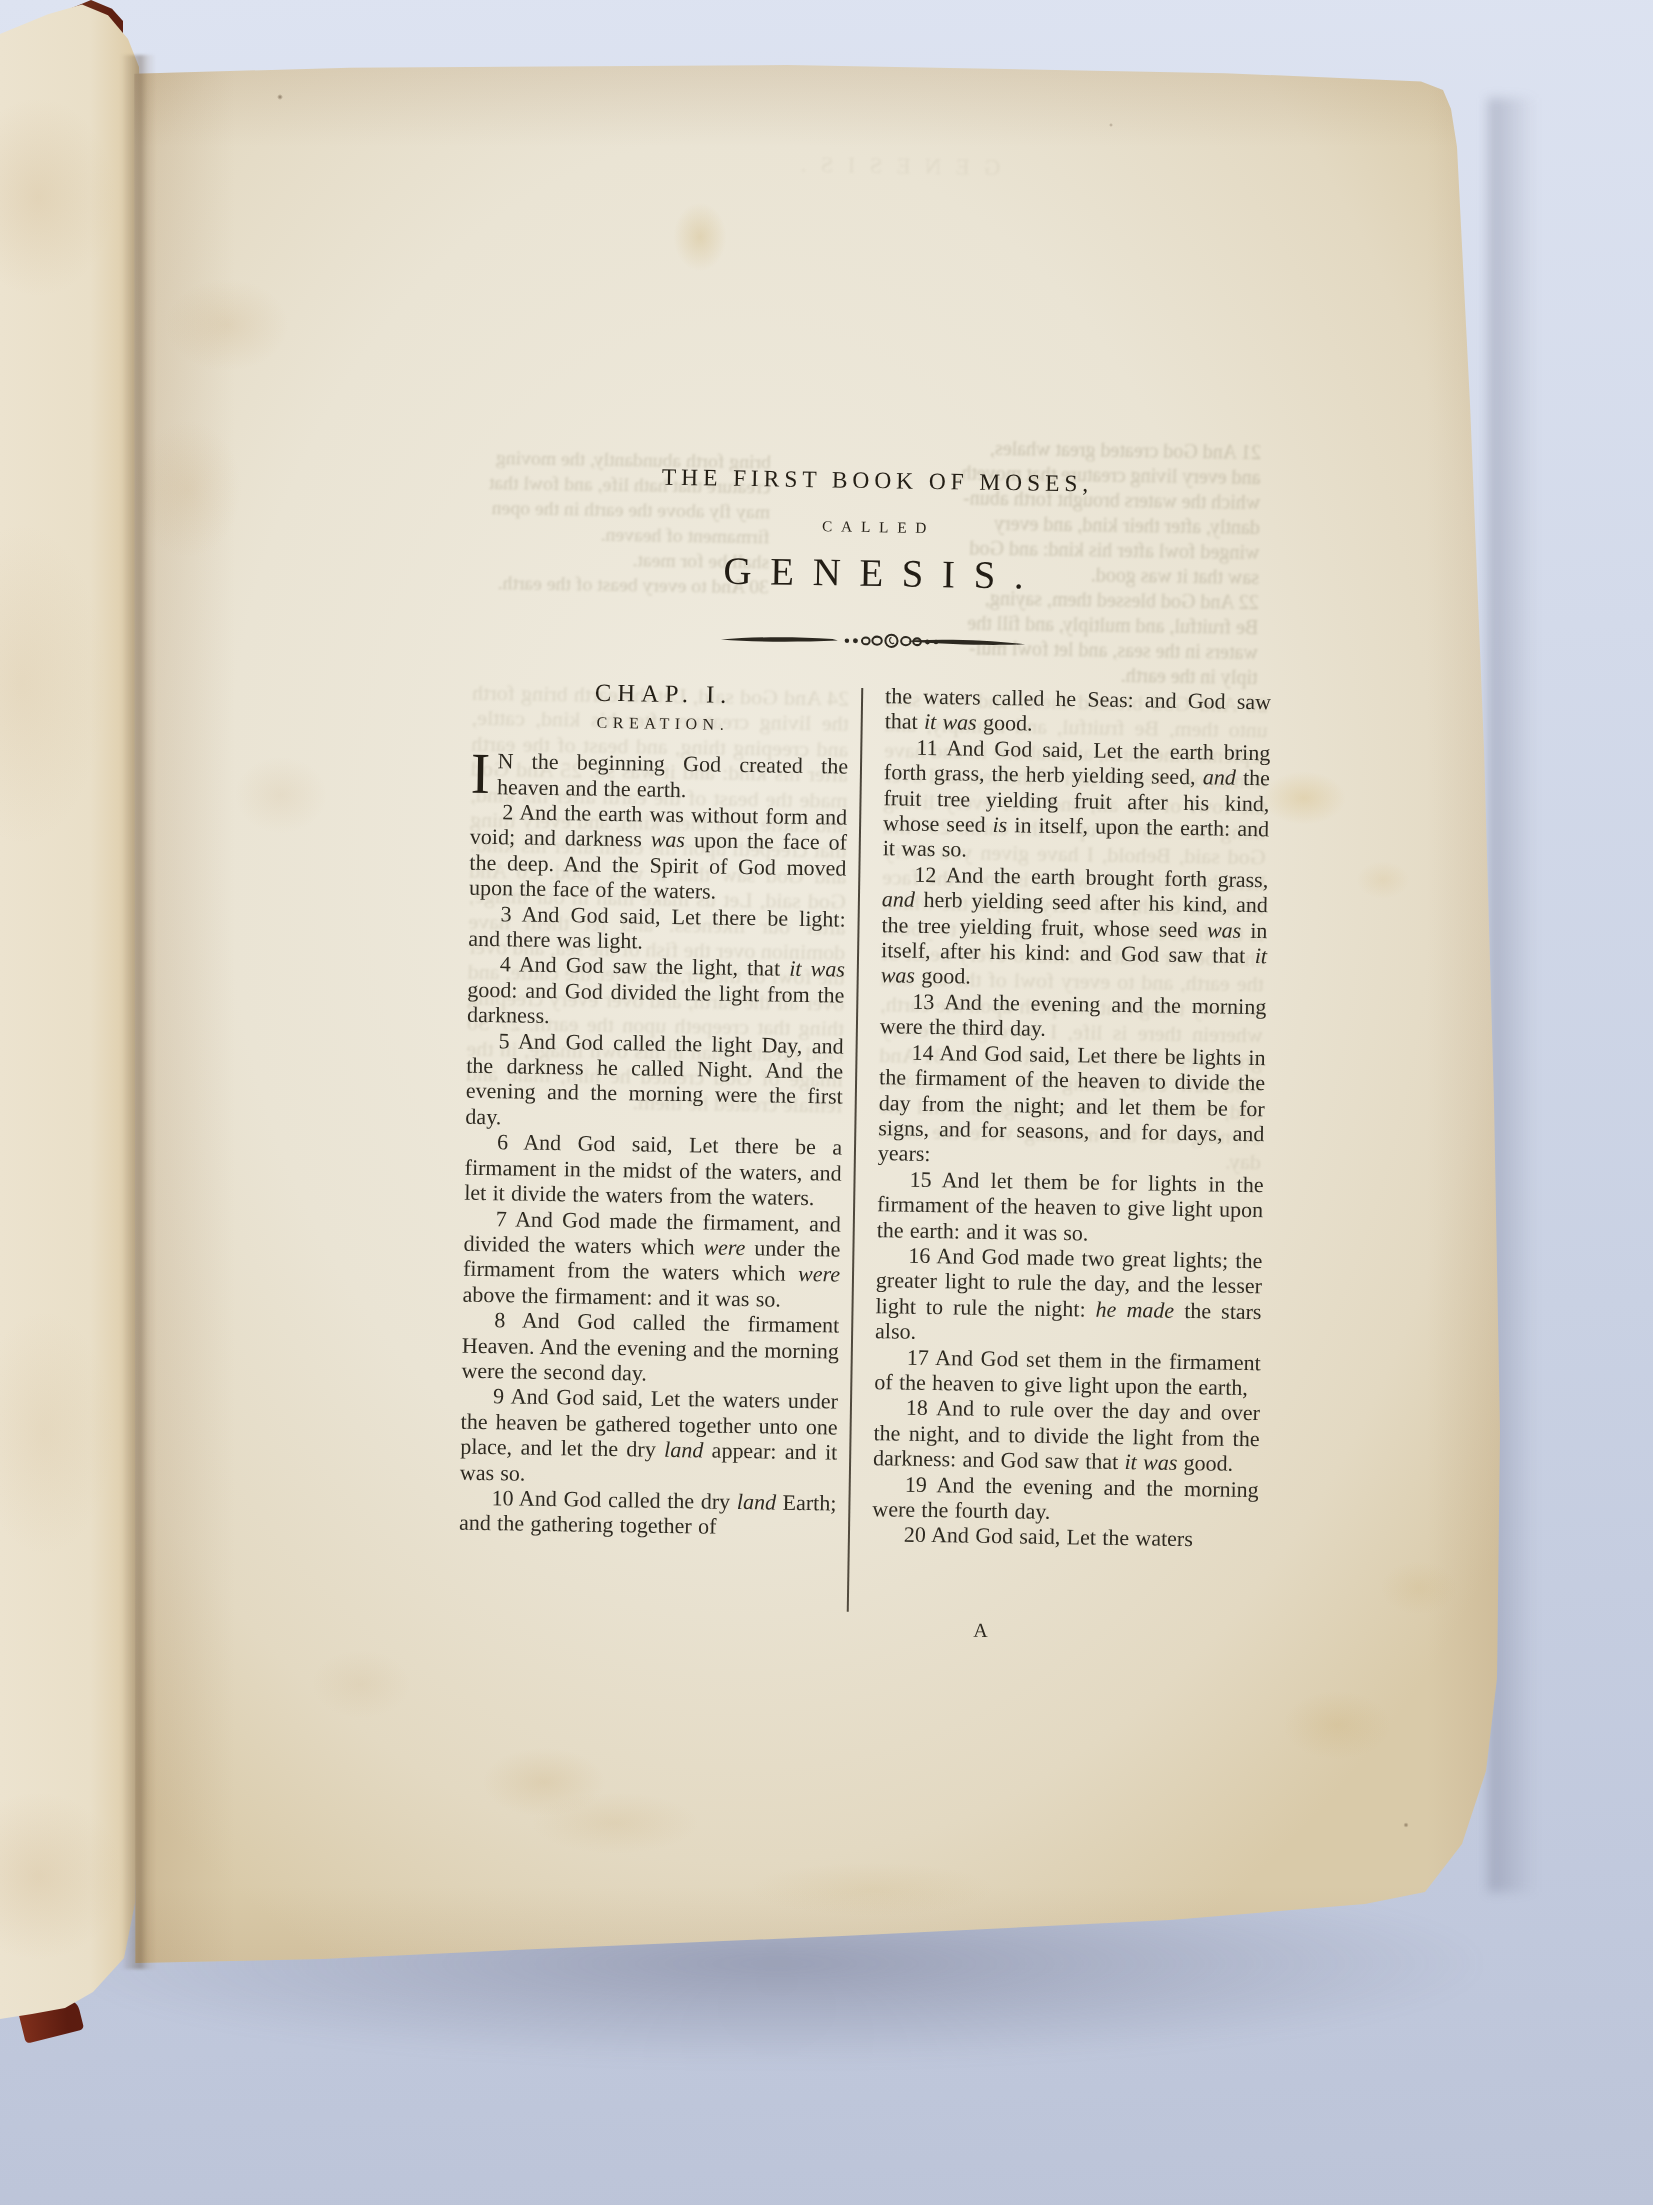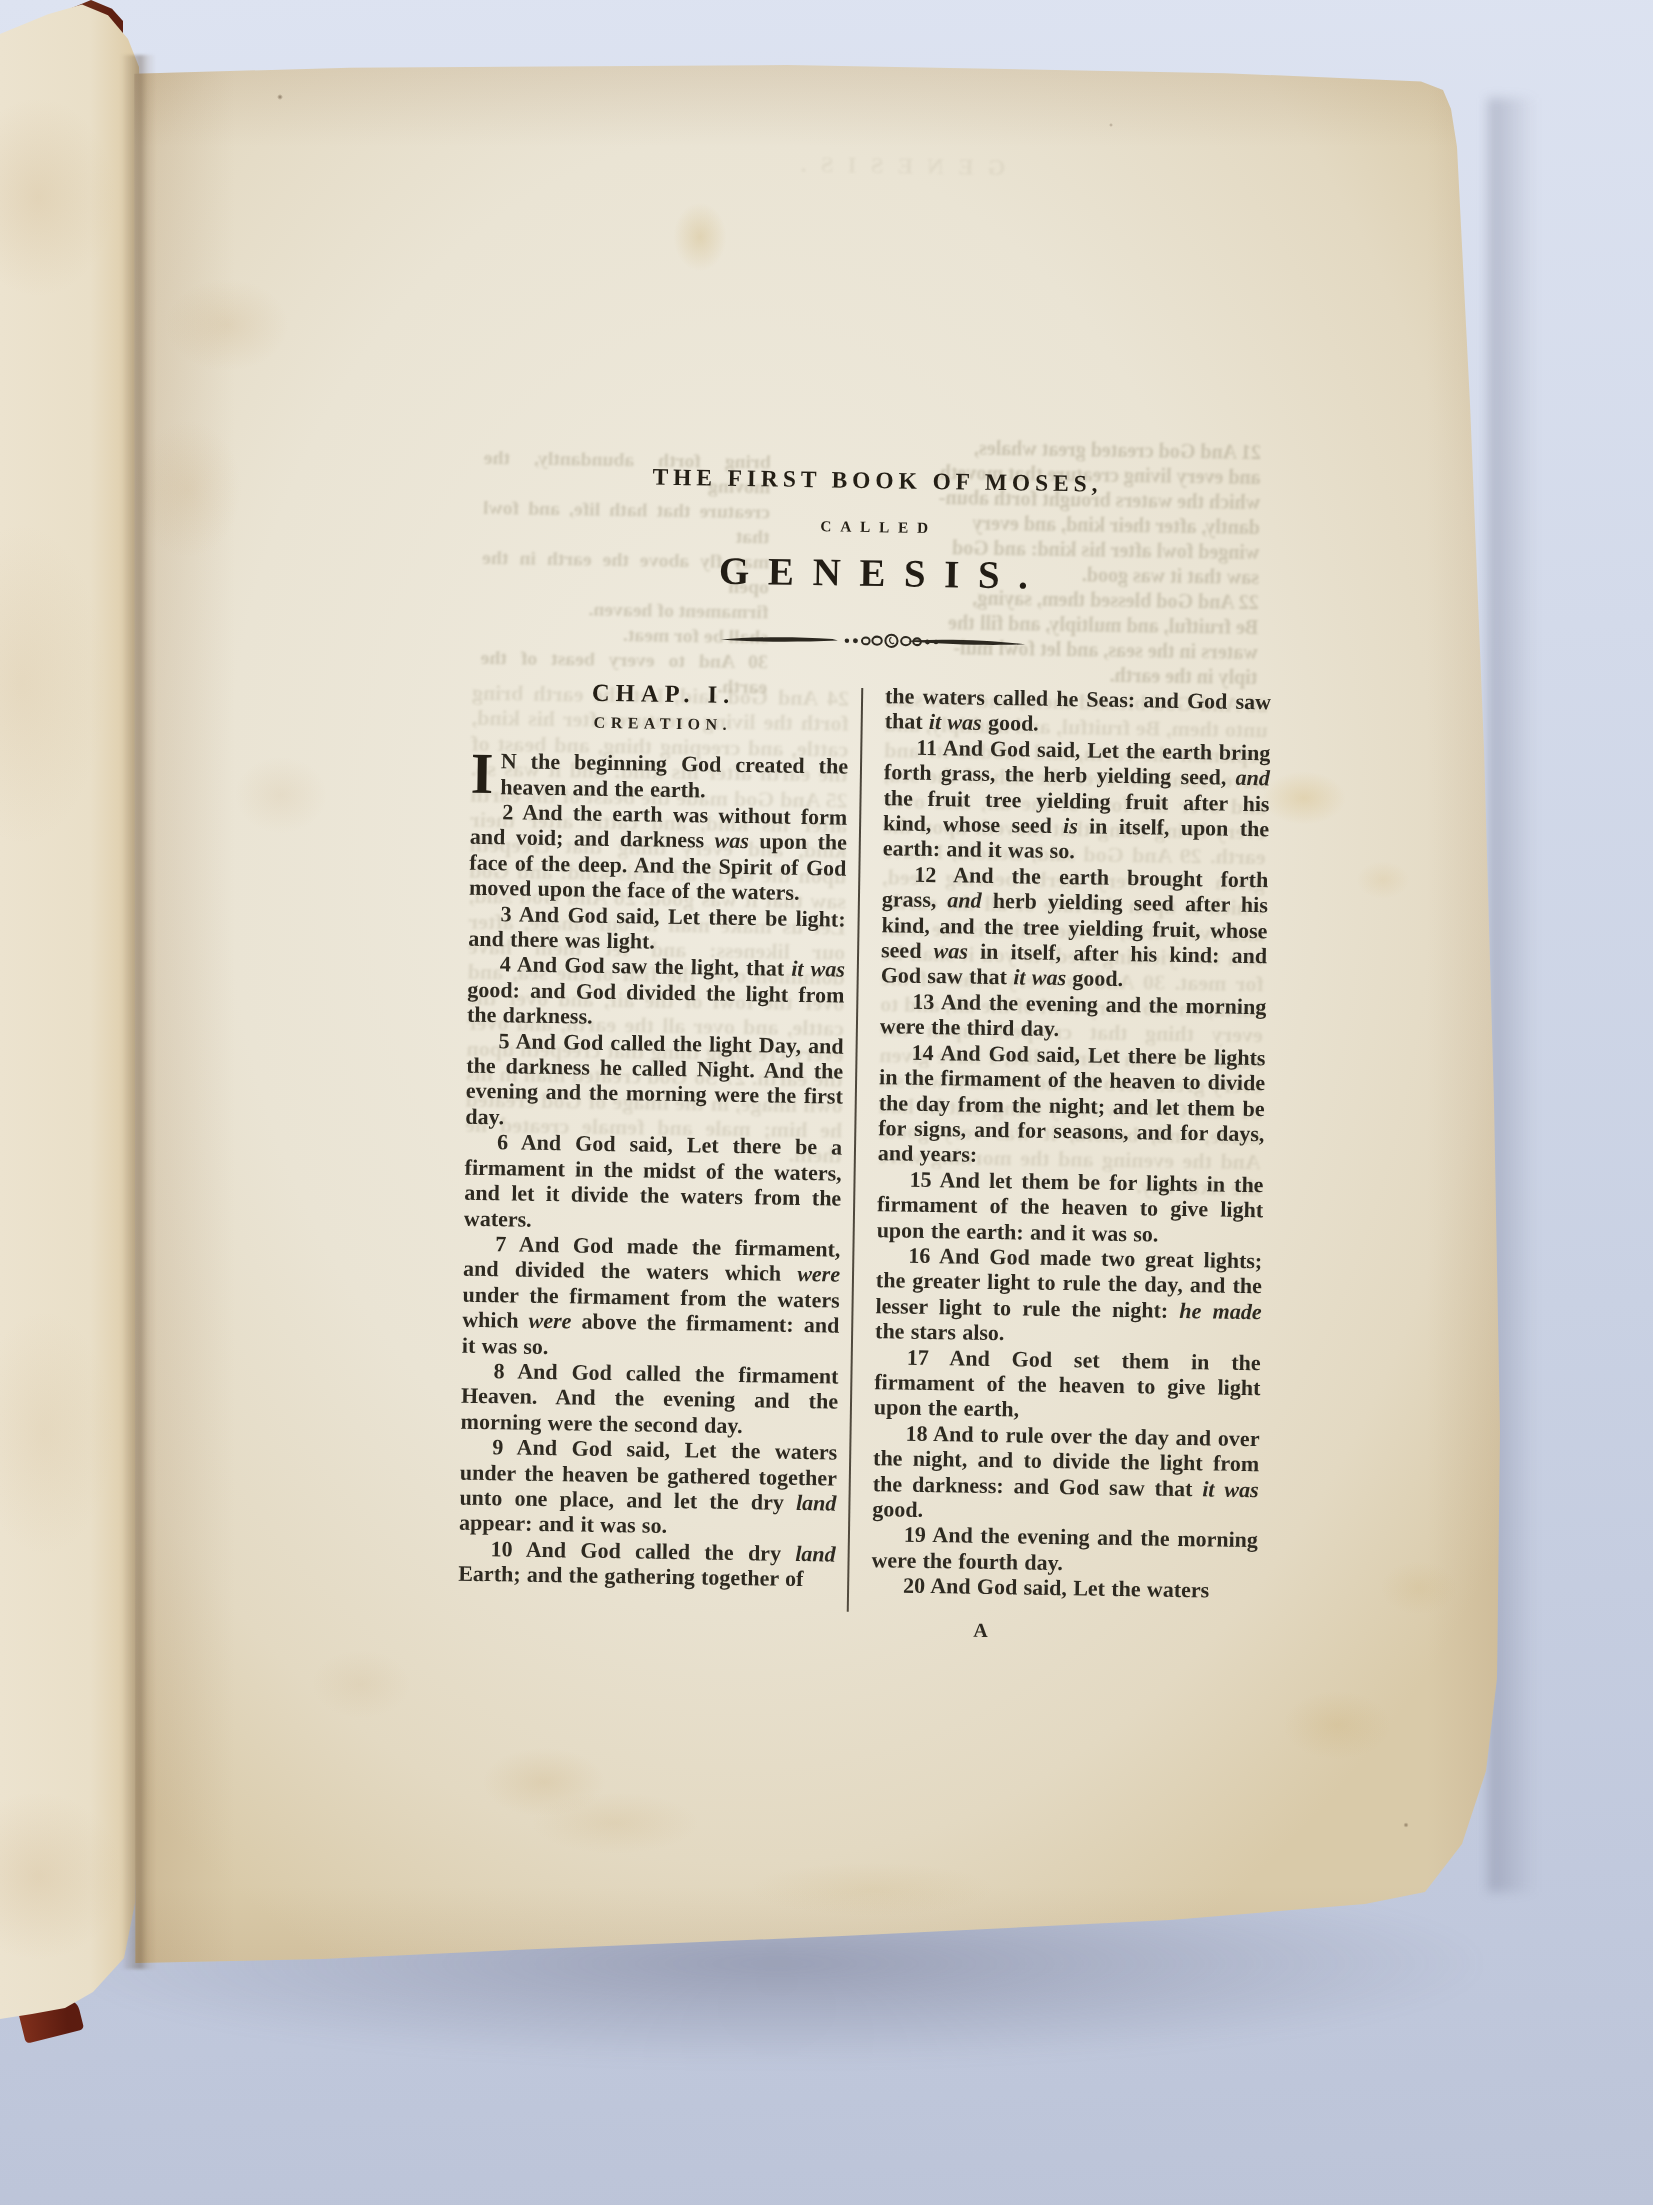--- a/index.html
+++ b/index.html
@@ -1,17 +1,17 @@
 <!DOCTYPE html>
 <html style="font-size:8.8px"><head>
 <meta charset="utf-8">
 <style>
   html,body{margin:0;padding:0;background:#c7cfe2;}
   body{width:1654px;height:2205px;overflow:hidden;font-family:"Liberation Serif","DejaVu Serif",serif;}
-  .photo{position:relative;width:1654px;height:2205px;overflow:hidden;font-weight:bold;}
+  .photo{position:relative;width:1654px;height:2205px;overflow:hidden;}
 
   .backdrop{position:absolute;inset:0;z-index:1;
     background:linear-gradient(178deg,#dde3f1 0%,#d3daea 30%,#c9d1e3 60%,#c1c9dd 85%,#bcc4d8 100%);}
 
   .book-shadow{position:absolute;z-index:2;left:77px;top:1898px;width:1400px;height:164px;
     background:radial-gradient(ellipse at 50% 40%,rgba(96,99,124,.40),rgba(96,99,124,0) 72%);
     filter:blur(7.7px);}
   .edge-shadow{position:absolute;z-index:2;left:1488px;top:98px;width:60px;height:1794px;
     background:linear-gradient(90deg,rgba(96,99,124,.30),rgba(96,99,124,0) 80%);filter:blur(5.5px);}
 

